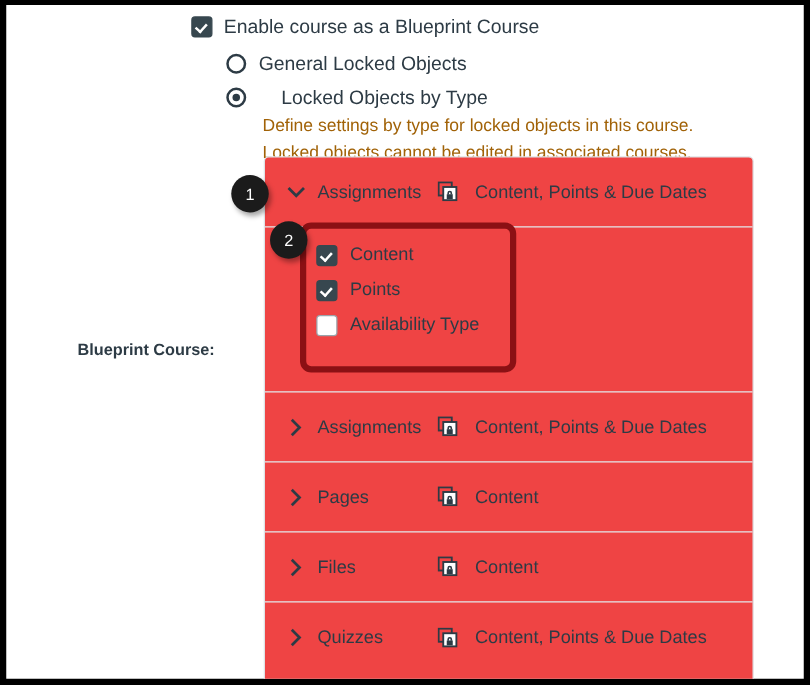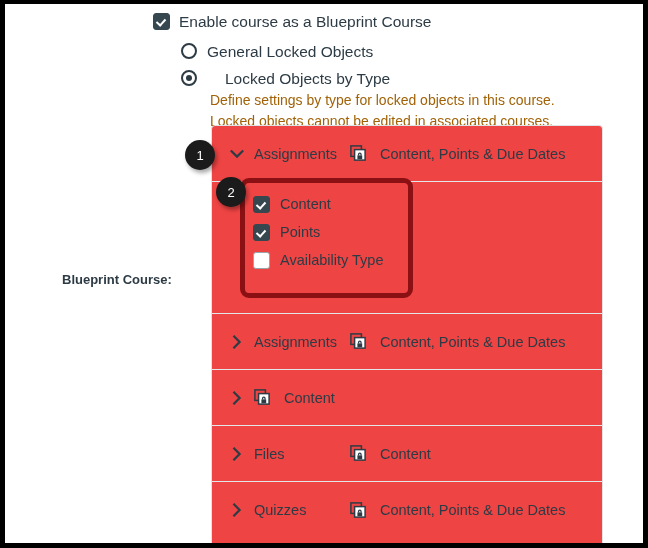--- a/index.html
+++ b/index.html
@@ -321,20 +321,21 @@
         </span>
         <span class="acc-settings">Content, Points &amp; Due Dates</span>
       </div>
 
       <div class="acc-row">
         <span class="chev">
           <svg width="18" height="18" viewBox="0 0 18 18" aria-hidden="true">
             <path d="M6.2 3.6 L11.6 9 L6.2 14.4" fill="none" stroke="#2D3B45" stroke-width="2.2" stroke-linecap="square" stroke-linejoin="miter"></path>
           </svg>
         </span>
+        <span class="acc-name">Pages</span>
         <span class="acc-lock">
           <svg width="17" height="17" viewBox="0 0 17 17" aria-hidden="true">
             <rect x="0.9" y="0.9" width="10.5" height="10.5" fill="none" stroke="#2D3B45" stroke-width="1.5"></rect>
             <rect x="4.6" y="4.6" width="10.5" height="10.5" fill="#ffffff" stroke="#2D3B45" stroke-width="1.5"></rect>
             <path d="M7.9 9.4 a1.9 1.9 0 0 1 3.8 0 v1.1 h-1.3 v-1.1 a0.6 0.6 0 0 0 -1.2 0 v1.1 h-1.3 z" fill="#2D3B45"></path>
             <rect x="7.4" y="10.4" width="4.8" height="3.9" fill="#2D3B45"></rect>
           </svg>
         </span>
         <span class="acc-settings">Content</span>
       </div>

